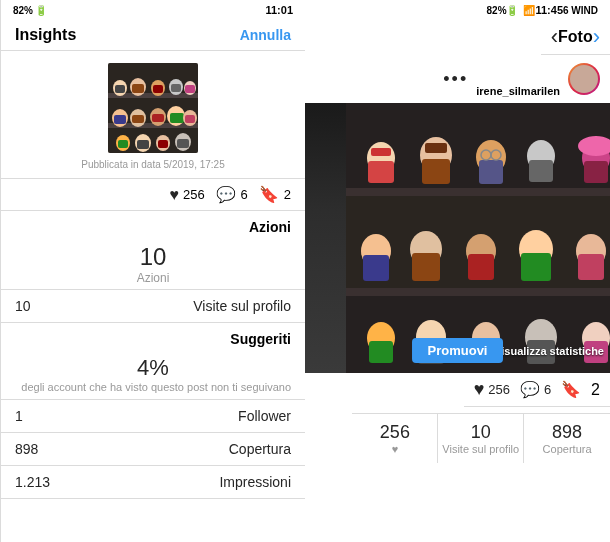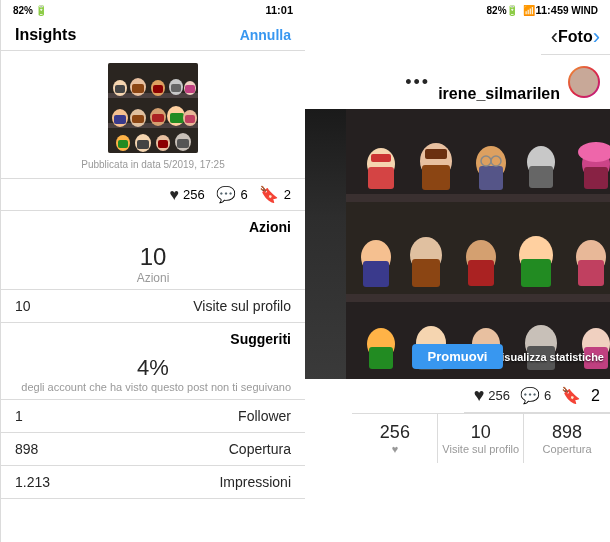--- a/index.html
+++ b/index.html
@@ -190,21 +190,21 @@
       align-items: center;
       padding: 6px 10px;
       gap: 8px;
     }
     .three-dots {
       font-size: 18px;
       color: #262626;
       letter-spacing: 2px;
     }
     .username {
-      font-size: 16px;
+      font-size: 11px;
       font-weight: 600;
       margin-top: 24px;
     }
     .right-avatar {
       width: 32px;
       height: 32px;
       border-radius: 50%;
       background: linear-gradient(135deg, #f09433 0%, #e6683c 25%, #dc2743 50%, #cc2366 75%, #bc1888 100%);
       margin-left: auto;
       overflow: hidden;
@@ -415,21 +415,21 @@
 </div>
 
 <div class="right-panel">
 
   <div class="status-bar-right">
     <div style="display:flex;gap:4px;font-size:10px;">
       <span>82%🔋</span>
       <span>📶</span>
     </div>
     <span>11:45</span>
-    <span style="font-size:10px;">9 WIND</span>
+    <span style="font-size:10px;">6 WIND</span>
   </div>
 
   <div class="right-header">
     <span style="font-size:22px;color:#262626;cursor:pointer;font-weight:300;">‹</span>
     <span style="font-size:16px;font-weight:700;">Foto</span>
     <span style="font-size:22px;color:#3897f0;cursor:pointer;font-weight:300;">›</span>
   </div>
 
   <div class="right-user-row">
     <span class="three-dots" style="cursor:pointer;">•••</span>

